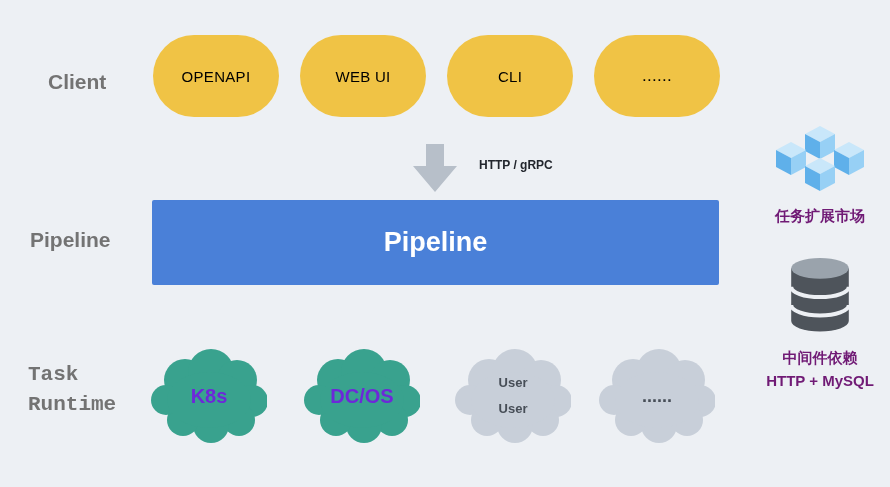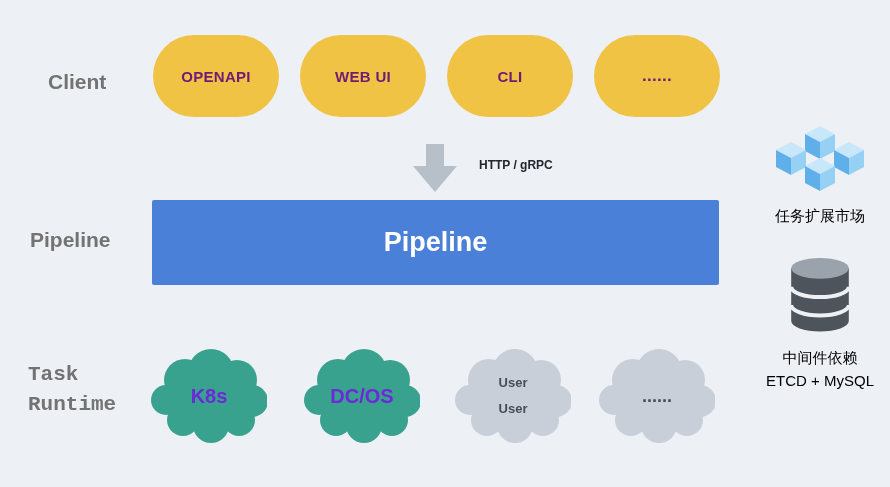--- a/index.html
+++ b/index.html
@@ -24,22 +24,22 @@
   #lbl-runtime  { left: 28px; top: 360px; font-family: Liberation Mono, monospace; }
 
   
   .pill {
     position: absolute;
     top: 35px;
     width: 126px; height: 82px;
     border-radius: 41px;
     background: #F0C345;
     display: flex; align-items: center; justify-content: center;
-    font-weight: 700; font-size: 15px; letter-spacing: .3px;
-    color: #701a75;
+    font-weight: 400; font-size: 15px; letter-spacing: .3px;
+    color: #000000;
   }
   #pill-0 { left: 153px; }
   #pill-1 { left: 300px; }
   #pill-2 { left: 447px; }
   #pill-3 { left: 594px; font-size: 17px; }
 
   
   .down-arrow { position: absolute; left: 413px; top: 144px; }
   .down-arrow svg { display: block; }
   .arrow-label {
@@ -73,21 +73,21 @@
   #cloud-0 { left: 151px; }
   #cloud-1 { left: 304px; }
   #cloud-2 { left: 455px; }
   #cloud-2 .cloud-label { font-size: 13px; }
   #cloud-3 { left: 599px; }
   #cloud-3 .cloud-label { font-size: 18px; }
 
   
   .right-panel {
     position: absolute; left: 752px; top: 126px; width: 136px;
-    text-align: center; color: #000000;
+    text-align: center; color: #701a75; font-weight: bold;
   }
   .right-panel .icon-wrap { display: flex; justify-content: center; }
   .panel-label { font-size: 15px; line-height: 23px; margin-top: 12px; }
   .panel-label.two-line { margin-top: 12px; }
   .db-wrap { margin-top: 30px; }
 
   .hidden-defs { position: absolute; width: 0; height: 0; overflow: hidden; }
 </style>
 </head>
 <body>
@@ -176,15 +176,15 @@
   <div class="icon-wrap db-wrap">
     <svg width="64" height="77" viewBox="0 0 80 96">
       <path d="M4 14 v66 a36 13 0 0 0 72 0 v-66 z" fill="#4E545B"></path>
       <ellipse cx="40" cy="14" rx="36" ry="13" fill="#9AA3AC"></ellipse>
       <path d="M4 37 a36 13 0 0 0 72 0" fill="none" stroke="#EDF0F4" stroke-width="5"></path>
       <path d="M4 60 a36 13 0 0 0 72 0" fill="none" stroke="#EDF0F4" stroke-width="5"></path>
     </svg>
   </div>
   <div class="panel-label two-line">
     <div>中间件依赖</div>
-    <div>ETCD + MySQL</div>
+    <div>HTTP + MySQL</div>
   </div>
 </div>
 
 </body></html>

